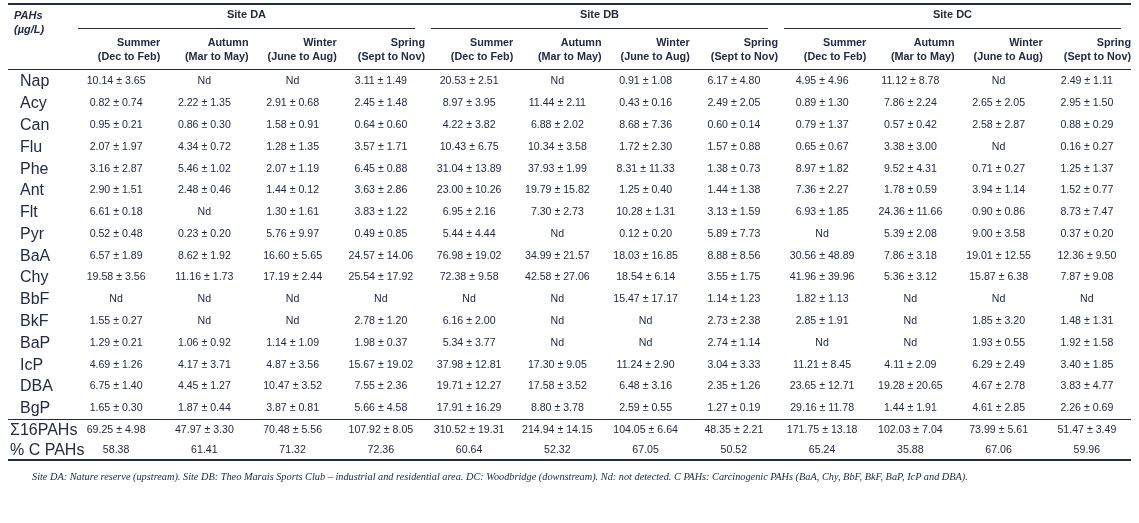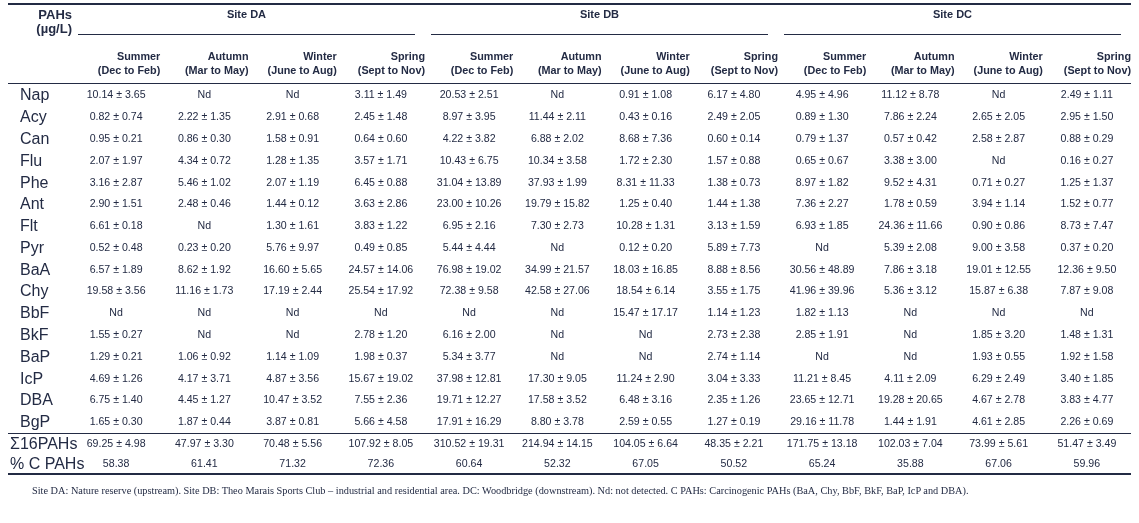--- a/index.html
+++ b/index.html
@@ -25,27 +25,27 @@
     width:100%;
     border-collapse:collapse;
     table-layout:fixed;
     border-top:2px solid var(--rule);
     border-bottom:2px solid var(--rule);
   }
   col.c-label{width:64px;}
   thead{border-bottom:1.2px solid var(--rule);}
   th{font-weight:700;color:var(--ink);}
   th.labelcol{
-    text-align:right;vertical-align:top;
-    padding:3px 0 0 6px;font-size:13px;line-height:14px;
+    text-align:left;vertical-align:top;
+    padding:3px 0 0 6px;font-size:11px;line-height:14px;font-style:italic;
   }
   th.group{padding:0;vertical-align:top;}
   th.group .gl{
-    margin:0 10px 12px 6px;
-    padding:2px 0 13px 0;
+    margin:0 10px 4px 6px;
+    padding:2px 0 7px 0;
     font-size:11px;line-height:14px;
     text-align:center;
     border-bottom:1.4px solid var(--rule);
   }
   th.season{
     padding:3px 0 6px 0;
     font-size:10.8px;line-height:13.5px;
     text-align:right;font-weight:700;
   }
   tbody td{
@@ -56,20 +56,21 @@
   }
   tbody td.rowlabel{
     text-align:left;padding-left:12px;
     font-size:16px;
   }
   tbody tr.summary-first td{border-top:1px solid var(--rule);}
   tbody tr.summary td{padding:3.4px 2px;}
   .footnote{
     margin:9px 2px 12px 24px;
     font-family:"Liberation Serif","DejaVu Serif",serif;
+    font-style:italic;
     font-size:10.3px;line-height:13px;
     color:var(--ink);
   }
 </style>
 </head>
 <body>
 
 <div class="page">
 
 

